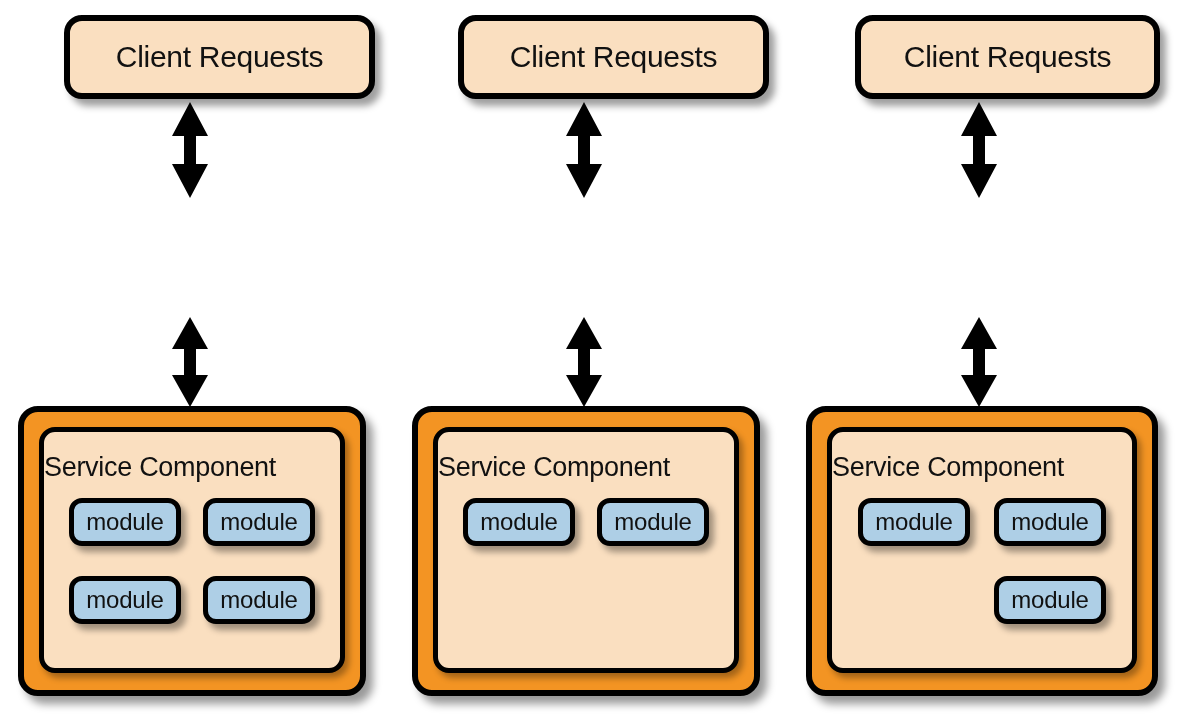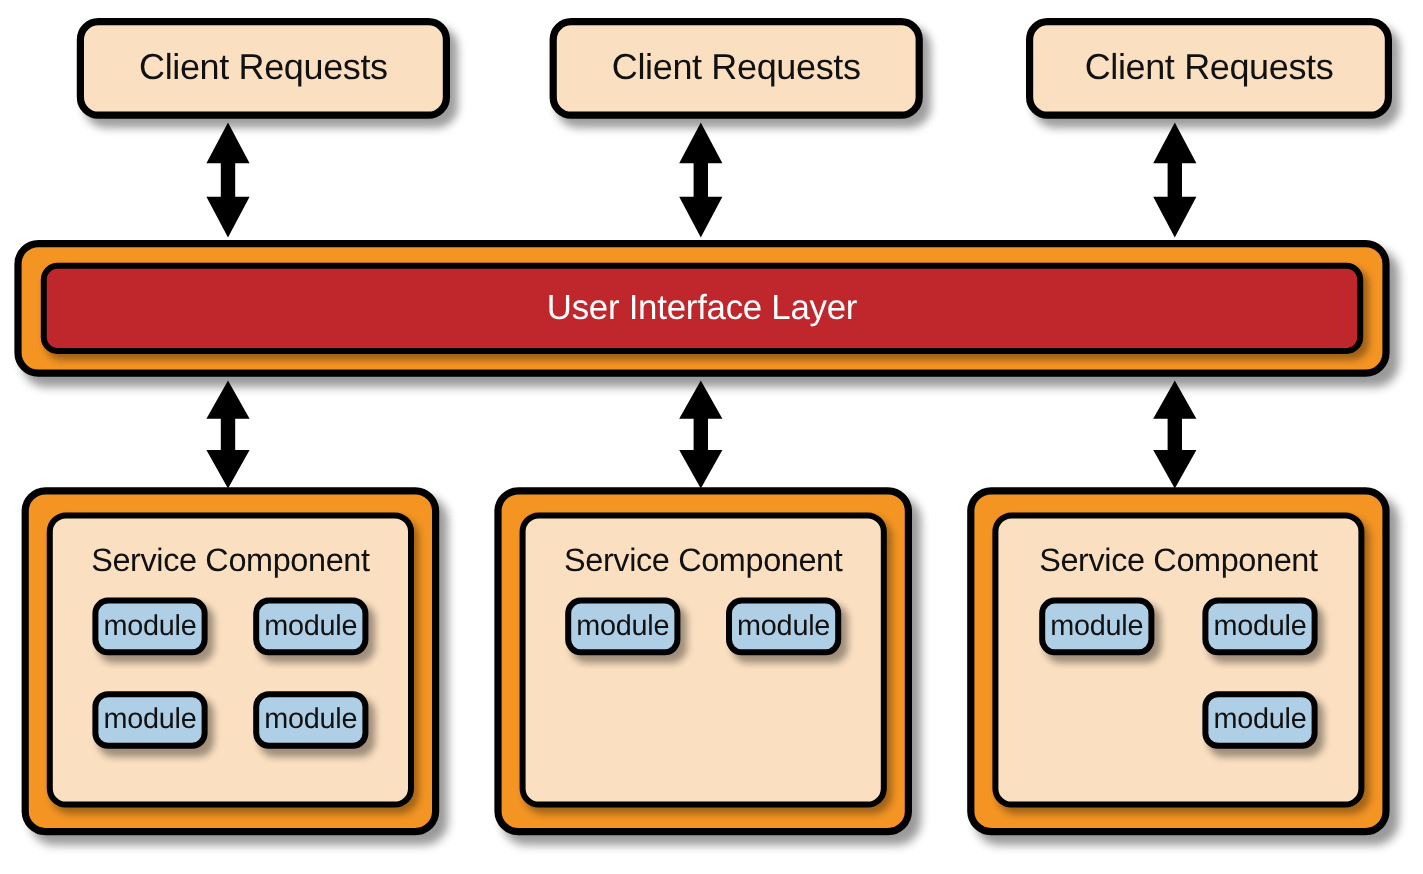--- a/index.html
+++ b/index.html
@@ -89,41 +89,41 @@
     border: 5px solid #000000;
     border-radius: 16px;
     box-shadow: 4px 5px 6px rgba(0,0,0,0.33);
     overflow: hidden;
   }
   .svc-title {
     position: absolute;
     left: 0;
     right: 0;
     top: 20px;
-    text-align: center;
+    text-align: left;
     font-size: 27px;
     color: #111111;
     letter-spacing: -0.3px;
   }
   .mod-grid {
     position: absolute;
     left: 22px;
     right: 22px;
     top: 66px;
     display: grid;
     grid-template-columns: 1fr 1fr;
     grid-auto-rows: 48px;
     column-gap: 16px;
     row-gap: 30px;
     justify-items: center;
   }
   .module {
     position: relative;
     box-sizing: border-box;
-    width: 96px;
+    width: 112px;
     height: 48px;
     background: #aecfe6;
     border: 5px solid #000000;
     border-radius: 13px;
     display: flex;
     align-items: center;
     justify-content: center;
     font-size: 24px;
     color: #111111;
     letter-spacing: -0.2px;
@@ -163,25 +163,20 @@
     <svg width="44" height="100" viewBox="0 0 44 100" xmlns="http://www.w3.org/2000/svg">
       <polygon points="22,2 40,36 28,36 28,64 40,64 22,98 4,64 16,64 16,36 4,36" fill="#000000"></polygon>
     </svg>
   </div>
   <div class="arrow" style="left:957px; top:100px;">
     <svg width="44" height="100" viewBox="0 0 44 100" xmlns="http://www.w3.org/2000/svg">
       <polygon points="22,2 40,36 28,36 28,64 40,64 22,98 4,64 16,64 16,36 4,36" fill="#000000"></polygon>
     </svg>
   </div>
 
-  <div class="node ui-outer" style="left:12px; top:200px; width:1146px; height:114px;">
-    <div class="ui-inner">
-      <span>User Interface Layer</span>
-    </div>
-  </div>
 
   <div class="arrow" style="left:168px; top:315px;">
     <svg width="44" height="94" viewBox="0 0 44 94" xmlns="http://www.w3.org/2000/svg">
       <polygon points="22,2 40,34 28,34 28,60 40,60 22,92 4,60 16,60 16,34 4,34" fill="#000000"></polygon>
     </svg>
   </div>
   <div class="arrow" style="left:562px; top:315px;">
     <svg width="44" height="94" viewBox="0 0 44 94" xmlns="http://www.w3.org/2000/svg">
       <polygon points="22,2 40,34 28,34 28,60 40,60 22,92 4,60 16,60 16,34 4,34" fill="#000000"></polygon>
     </svg>

